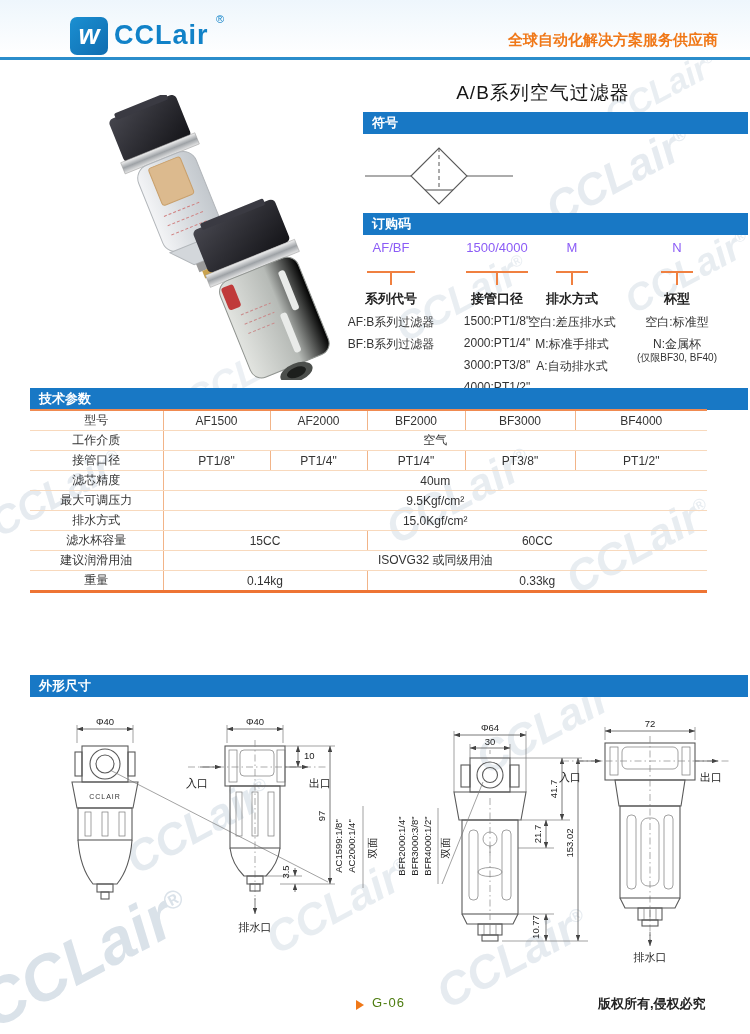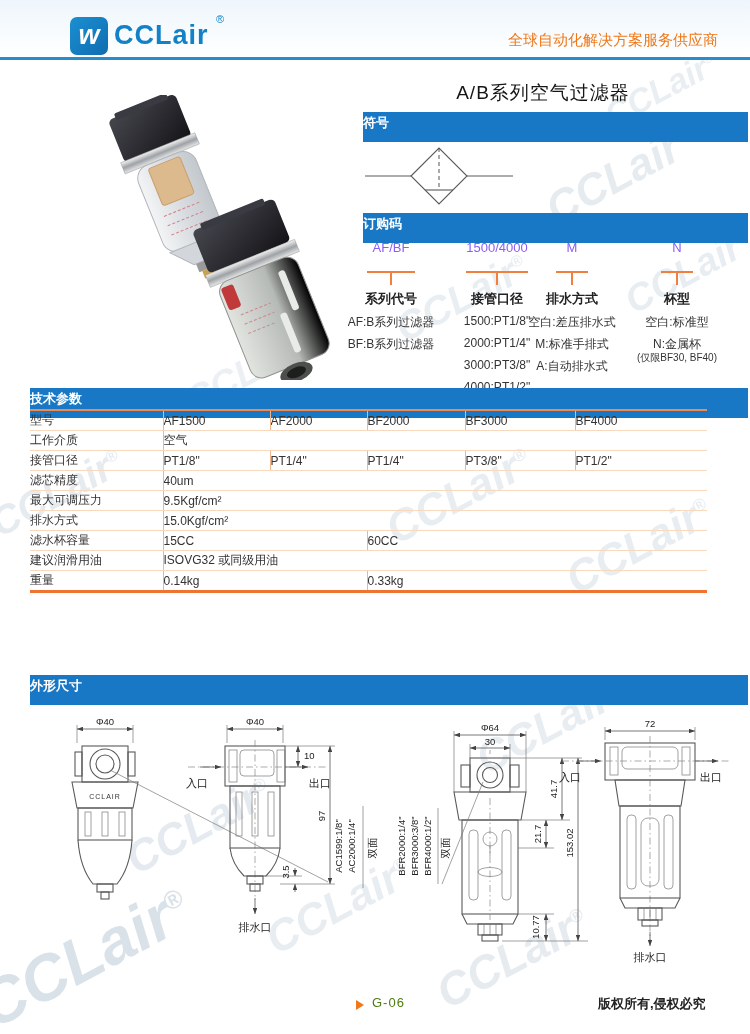--- a/index.html
+++ b/index.html
@@ -7,38 +7,38 @@
         font-family:"Liberation Sans","DejaVu Sans",sans-serif;color:#333}
   .abs{position:absolute}
   
   #hdr{position:absolute;left:0;top:0;width:750px;height:57px;
        background:linear-gradient(180deg,#eef6fc,#ffffff);border-bottom:3px solid #2a8dcb}
   #logoBox{position:absolute;left:70px;top:17px;width:38px;height:38px;border-radius:7px;
        background:linear-gradient(135deg,#1b90d2,#0f6cb0);color:#fff;font-size:27px;font-weight:bold;
        font-style:italic;text-align:center;line-height:36px}
   #brand{position:absolute;left:114px;top:20px;font-size:27px;font-weight:bold;color:#1182c8;letter-spacing:1px}
   #reg{position:absolute;left:216px;top:13px;font-size:11px;color:#1182c8}
-  #slogan{position:absolute;right:32px;top:31px;font-size:15px;font-weight:normal;color:#f07818}
-  
-  .bar{position:absolute;height:30px;background:#1878c5;color:#fff;font-size:13px;font-weight:bold;
-       line-height:22px;box-sizing:border-box}
+  #slogan{position:absolute;right:32px;top:31px;font-size:15px;font-weight:bold;color:#f07818}
+  
+  .bar{position:absolute;height:22px;background:#1878c5;color:#fff;font-size:13px;font-weight:bold;
+       line-height:22px;padding-left:9px;box-sizing:border-box}
   #title{position:absolute;left:363px;top:80px;width:360px;text-align:center;
          font-size:19px;font-weight:normal;color:#151515;letter-spacing:1px}
   
   .oc{position:absolute;top:240px;text-align:center;font-size:12px;white-space:nowrap}
   .oc-code{font-size:13px;height:16px;margin-bottom:15px;color:#8b5cf6}
   .oc-conn{height:12px;margin:1px auto 5px;border-top:2px solid #f08040;position:relative}
   .oc-conn i{position:absolute;left:50%;top:0;width:2px;height:12px;background:#f08040;margin-left:-1px}
   .oc-label{font-weight:bold;font-size:13px;height:16px;margin-bottom:8px;color:#222}
   .oc-item{height:13px;margin-bottom:9px}
   .oc-note{font-size:10px;margin-top:-7px;height:12px}
   
   #tech{position:absolute;left:30px;top:409px;width:677px;border-collapse:collapse;table-layout:fixed;
         border-top:2px solid #f08a50;border-bottom:3px solid #ee7434}
-  #tech td{height:19px;font-size:12px;text-align:left;vertical-align:middle;padding:0;
+  #tech td{height:19px;font-size:12px;text-align:center;vertical-align:middle;padding:0;
         border-bottom:1px solid #f8d9bd;white-space:nowrap;overflow:hidden}
   #tech td+td{border-left:1px solid #f2b488}
   #tech tr:last-child td{border-bottom:none}
   
   #pg-marker{position:absolute;left:356px;top:1000px;width:0;height:0;border-left:8px solid #f07818;
         border-top:5px solid transparent;border-bottom:5px solid transparent}
   #pg-num{position:absolute;left:372px;top:995px;font-size:13px;color:#4d7c0f;letter-spacing:1px}
   #copyright{position:absolute;left:598px;top:995px;font-size:13px;font-weight:bold;color:#222}
   
   .wm{position:absolute;font-weight:bold;font-style:italic;color:#aebfcf;white-space:nowrap;

